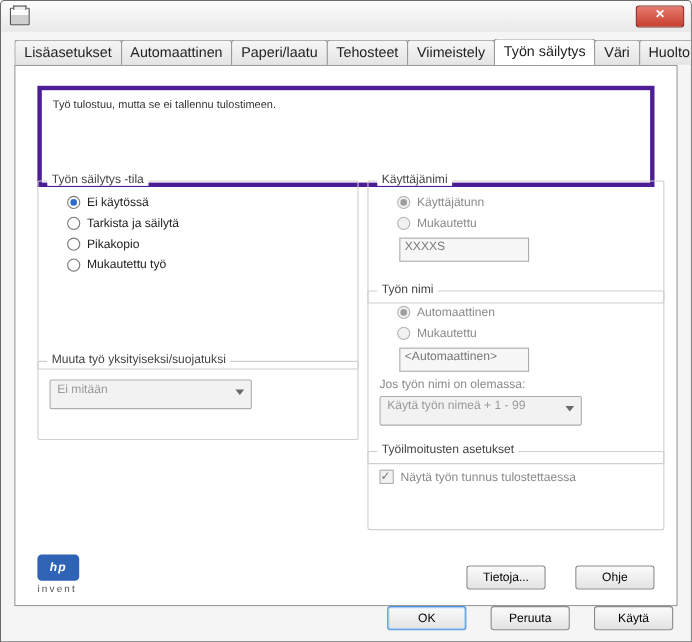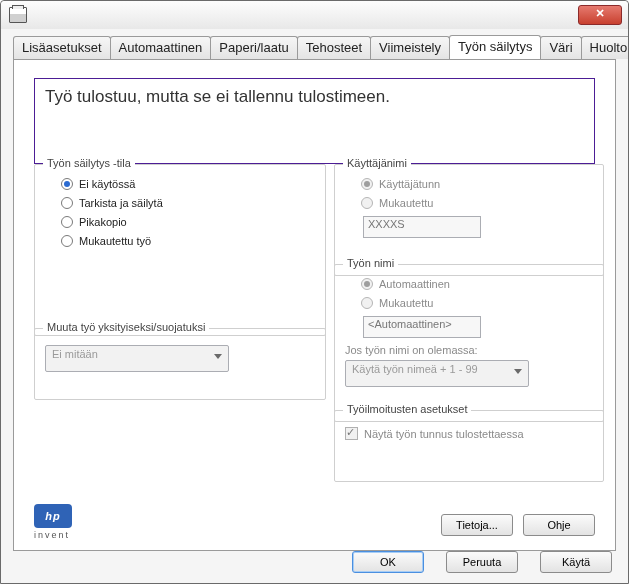--- a/index.html
+++ b/index.html
@@ -6,21 +6,21 @@
 .window{width:629px;height:584px;box-sizing:border-box;border:1px solid #6a6a6a;background:#fff;position:relative;border-radius:4px 4px 0 0;overflow:hidden}
 .titlebar{height:28px;background:linear-gradient(#fdfdfd,#e8e8e8);border-bottom:1px solid #c0c0c0;position:relative;border-radius:4px 4px 0 0}
 .title-icon{position:absolute;left:8px;top:6px;width:16px;height:14px;border:1px solid #555;border-radius:1px;background:linear-gradient(#fff 40%,#d0d0d0 40%)}
 .title-icon::after{content:"";position:absolute;top:-3px;left:2px;width:10px;height:3px;border:1px solid #555;border-bottom:none;background:#eee}
 .close-btn{position:absolute;right:6px;top:4px;width:42px;height:18px;border:1px solid #8b2a2a;border-radius:3px;background:linear-gradient(#e67a6f,#c8402f);color:#fff;text-align:center;line-height:15px;font-size:11px;font-weight:bold;cursor:pointer}
 .client{position:absolute;left:0;right:0;top:28px;bottom:0;background:#f5f5f5}
 .tabstrip{display:flex;align-items:flex-end;padding:6px 12px 0 12px;gap:0}
 .tab{border:1px solid #9a9a9a;border-bottom:none;background:linear-gradient(#f6f6f6,#e4e4e4);padding:3px 8px 4px;margin-right:-1px;border-radius:3px 3px 0 0;cursor:pointer;position:relative;font-size:13px;white-space:nowrap}
 .tab.active{background:#fff;z-index:2;padding-bottom:5px}
 .tab-panel{margin:0 12px 0 12px;border:1px solid #9a9a9a;background:#fff;height:492px;position:relative;box-sizing:border-box}
-.msgbox{position:absolute;left:20px;top:18px;right:20px;height:68px;border:1px solid #4c1d95;padding:8px 10px;font-size:17px;color:#333;background:#fff}
+.msgbox{position:absolute;left:20px;top:18px;right:20px;height:68px;border:4px solid #4c1d95;padding:8px 10px;font-size:10px;color:#333;background:#fff}
 .fs{position:absolute;border:1px solid #cfcfcf;border-radius:2px;padding:8px 10px 10px}
 .fs-legend{position:absolute;top:-8px;left:8px;background:#fff;padding:0 4px;font-size:11px;color:#444}
 .fs-mode{left:20px;top:104px;width:270px;height:152px}
 .fs-priv{left:20px;top:268px;width:270px;height:52px}
 .fs-user{left:320px;top:104px;width:248px;height:92px}
 .fs-job{left:320px;top:204px;width:248px;height:138px}
 .fs-notif{left:320px;top:350px;width:248px;height:52px}
 .radio-row{display:flex;align-items:center;gap:6px;margin:5px 16px 7px;font-size:11px}
 .radio-row.disabled{color:#8a8a8a}
 .radio{appearance:none;width:12px;height:12px;border:1px solid #7a7a7a;border-radius:50%;position:relative;background:#fff;margin:0}
@@ -33,21 +33,21 @@
 .sel::after{content:"";position:absolute;right:6px;top:8px;border-left:4px solid transparent;border-right:4px solid transparent;border-top:5px solid #6a6a6a}
 .sel.dis{color:#9a9a9a;background:#f2f2f2}
 .hint{font-size:11px;color:#8a8a8a;margin:6px 0 4px}
 .chk-row{display:flex;align-items:center;gap:6px;margin-top:8px;font-size:11px;color:#8a8a8a}
 .chk{appearance:none;width:13px;height:13px;border:1px solid #b0b0b0;background:#f1f1f1;position:relative;margin:0}
 .chk:checked::after{content:"✓";position:absolute;left:0;top:-2px;font-size:11px;color:#777}
 .logo{position:absolute;left:20px;bottom:14px;width:44px;height:32px}
 .logo-badge{width:38px;height:24px;background:#2f63b6;border-radius:4px;display:flex;align-items:center;justify-content:center;color:#fff;font-style:italic;font-weight:bold;font-size:11px;letter-spacing:1px}
 .logo-txt{font-size:9px;letter-spacing:2px;color:#555;margin-top:2px;text-align:left}
 .btn{height:22px;min-width:72px;padding:0 12px;border:1px solid #8b8b8b;border-radius:3px;background:linear-gradient(#fbfbfb,#e3e3e3);font-size:11px;cursor:pointer}
-.panel-btns{position:absolute;right:20px;bottom:14px;display:flex;gap:10px}
+.panel-btns{position:absolute;right:20px;bottom:14px;display:flex;gap:27px}
 .dlg-btns{position:absolute;right:16px;bottom:10px;display:flex;gap:22px}
 .dlg-btns .btn.primary{border-color:#4a8fe0;box-shadow:0 0 0 1px #a7cdf5 inset}
 </style>
 </head>
 <body>
 
 <div class="window">
 
   <div class="titlebar">
     <div class="title-icon"></div>

